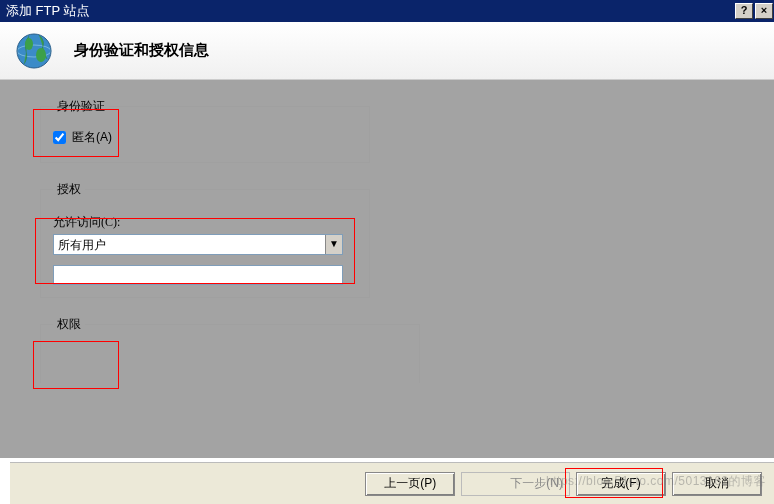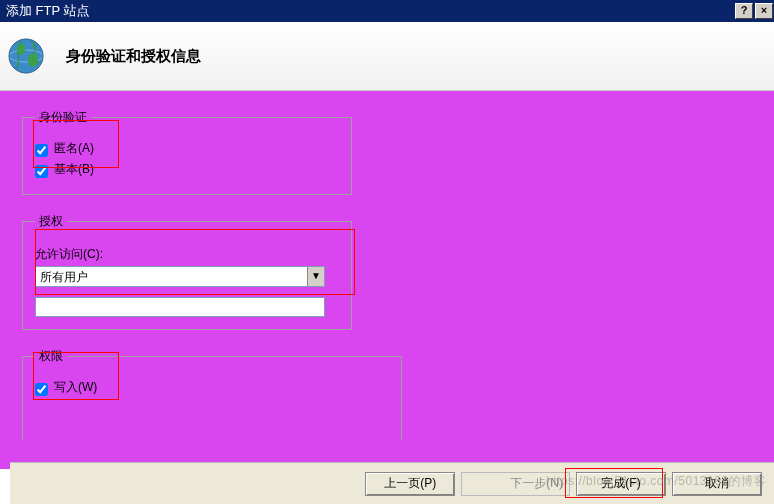--- a/index.html
+++ b/index.html
@@ -33,52 +33,52 @@
     margin: 2px 1px;
     text-align: center;
     line-height: 12px;
     font-weight: bold;
     font-family: Arial;
     color: #000;
     font-size: 11px;
     cursor: pointer;
   }
   .header {
-    height: 69px;
+    height: 58px;
     background: linear-gradient(#fff, #f0f0f0);
     border-bottom: 1px solid #ccc;
     display: flex;
     align-items: center;
-    padding: 0 6px;
+    padding: 0 14px;
   }
   .globe {
     width: 40px; height: 40px;
     margin-right: 20px;
     position: relative;
   }
   .globe svg { width: 100%; height: 100%; }
   .header-title { font-size: 15px; font-weight: bold; color: #000; }
   .content {
-    background: #d946ef;
+    background: #a3a3a3;
     height: 378px;
-    padding: 18px 22px 8px 22px;
+    padding: 18px 22px 8px 40px;
     position: relative;
   }
   fieldset {
     border: 1px solid #a0a0a0;
     margin: 0 0 18px 0;
     padding: 10px 12px 12px 12px;
   }
   fieldset.auth { width: 330px; }
-  fieldset.authz { width: 330px; }
+  fieldset.authz { width: 330px; font-family: Liberation Serif, serif; }
   fieldset.perm { width: 380px; border-bottom:none; padding-bottom:40px;}
   legend { padding: 0 4px; color: #000; font-size: 12px; }
   .checkbox-row {
     display: flex;
-    align-items: flex-end;
+    align-items: center;
     margin: 4px 0;
   }
   .checkbox-row input[type=checkbox] {
     width: 13px; height: 13px; margin: 0 6px 0 0;
   }
   .field-label { margin: 6px 0 3px 0; }
   .combo {
     width: 290px;
     display: flex;
     border: 1px solid #7F9DB9;
@@ -172,42 +172,34 @@
 </div>
 
 <div class="content">
 
   <fieldset class="auth">
     <legend>身份验证</legend>
     <div class="checkbox-row">
       <input type="checkbox" checked="" style="">
       <span>匿名(A)</span>
     </div>
-    <div class="checkbox-row">
-      <input type="checkbox" checked="" style="">
-      <span>基本(B)</span>
-    </div>
   </fieldset>
 
   <fieldset class="authz">
     <legend>授权</legend>
     <div class="field-label">允许访问(C):</div>
     <div class="combo">
       <div class="val">所有用户</div>
       <div class="arrow">▼</div>
     </div>
     <div class="textinput"></div>
   </fieldset>
 
   <fieldset class="perm">
     <legend>权限</legend>
-    <div class="checkbox-row">
-      <input type="checkbox" checked="" style="">
-      <span>写入(W)</span>
-    </div>
   </fieldset>
 
   <div class="redbox rb-auth"></div>
   <div class="redbox rb-accesslbl"></div>
   <div class="redbox rb-perm"></div>
 </div>
 
 <div class="footer">
   <button class="btn-std">上一页(P)</button>
   <button class="btn-std" disabled="">下一步(N)</button>

